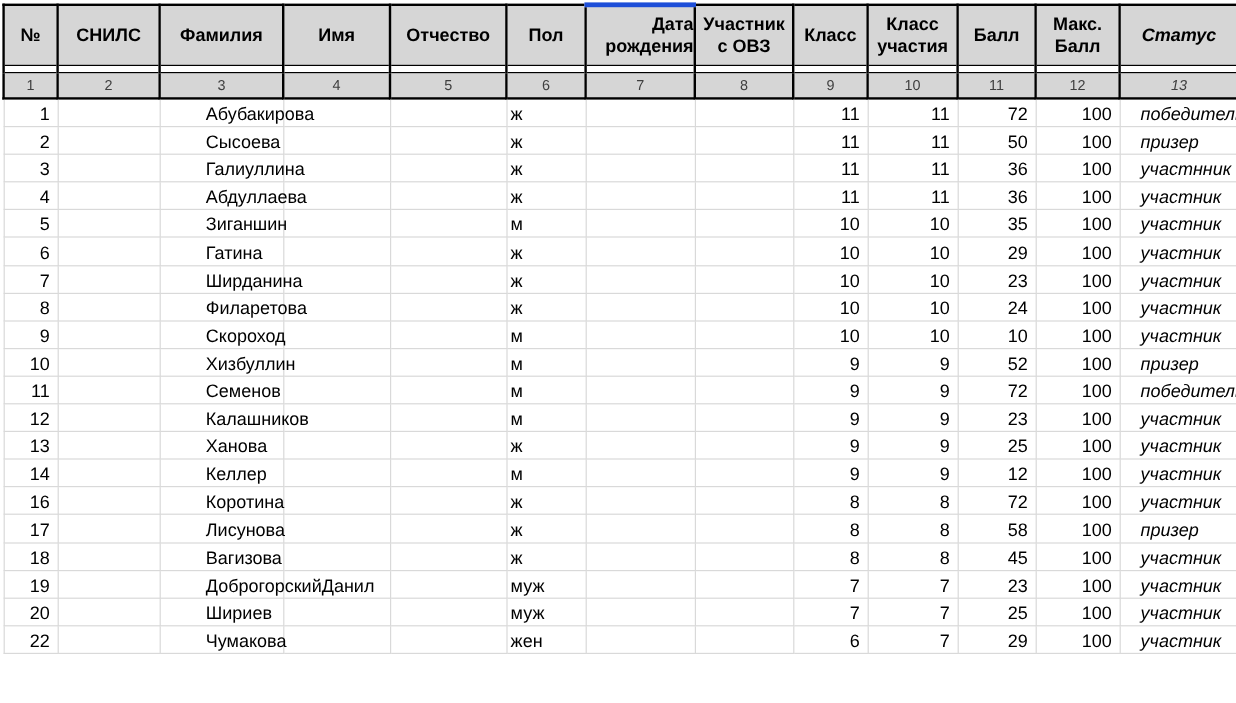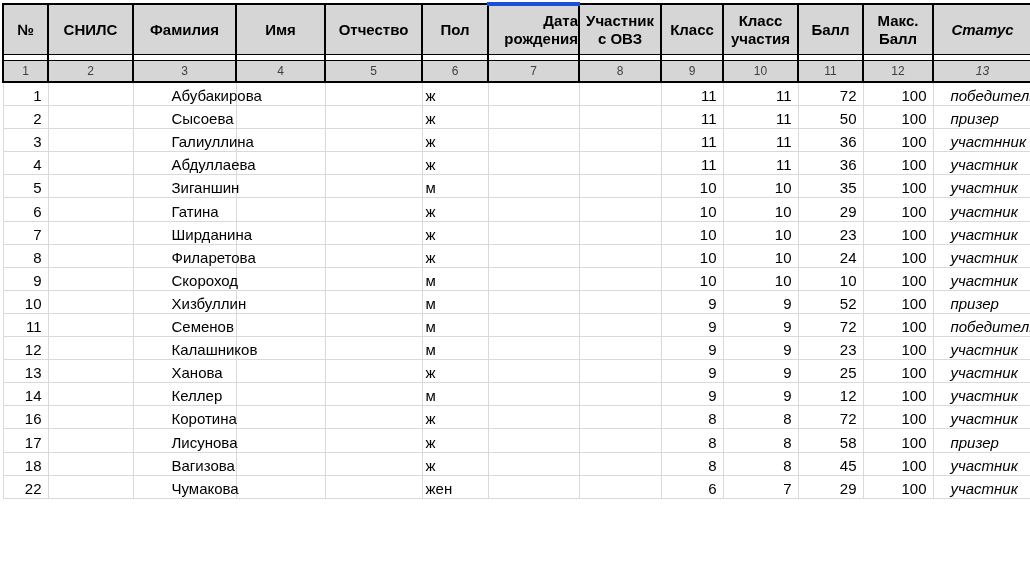--- a/index.html
+++ b/index.html
@@ -360,20 +360,50 @@
           <td class="al">ж</td>
           <td class="al"></td>
           <td class="al"></td>
           <td class="ar">8</td>
           <td class="ar">8</td>
           <td class="ar">45</td>
           <td class="ar">100</td>
           <td class="al status-col no-right">участник</td>
         </tr>
         <tr>
+          <td class="ar">19</td>
+          <td class="al"></td>
+          <td class="al overflow">ДоброгорскийДанил</td>
+          <td class="al"></td>
+          <td class="al"></td>
+          <td class="al">муж</td>
+          <td class="al"></td>
+          <td class="al"></td>
+          <td class="ar">7</td>
+          <td class="ar">7</td>
+          <td class="ar">23</td>
+          <td class="ar">100</td>
+          <td class="al status-col no-right">участник</td>
+        </tr>
+        <tr>
+          <td class="ar">20</td>
+          <td class="al"></td>
+          <td class="al overflow">Шириев</td>
+          <td class="al"></td>
+          <td class="al"></td>
+          <td class="al">муж</td>
+          <td class="al"></td>
+          <td class="al"></td>
+          <td class="ar">7</td>
+          <td class="ar">7</td>
+          <td class="ar">25</td>
+          <td class="ar">100</td>
+          <td class="al status-col no-right">участник</td>
+        </tr>
+        <tr>
           <td class="ar">22</td>
           <td class="al"></td>
           <td class="al overflow">Чумакова</td>
           <td class="al"></td>
           <td class="al"></td>
           <td class="al">жен</td>
           <td class="al"></td>
           <td class="al"></td>
           <td class="ar">6</td>
           <td class="ar">7</td>

